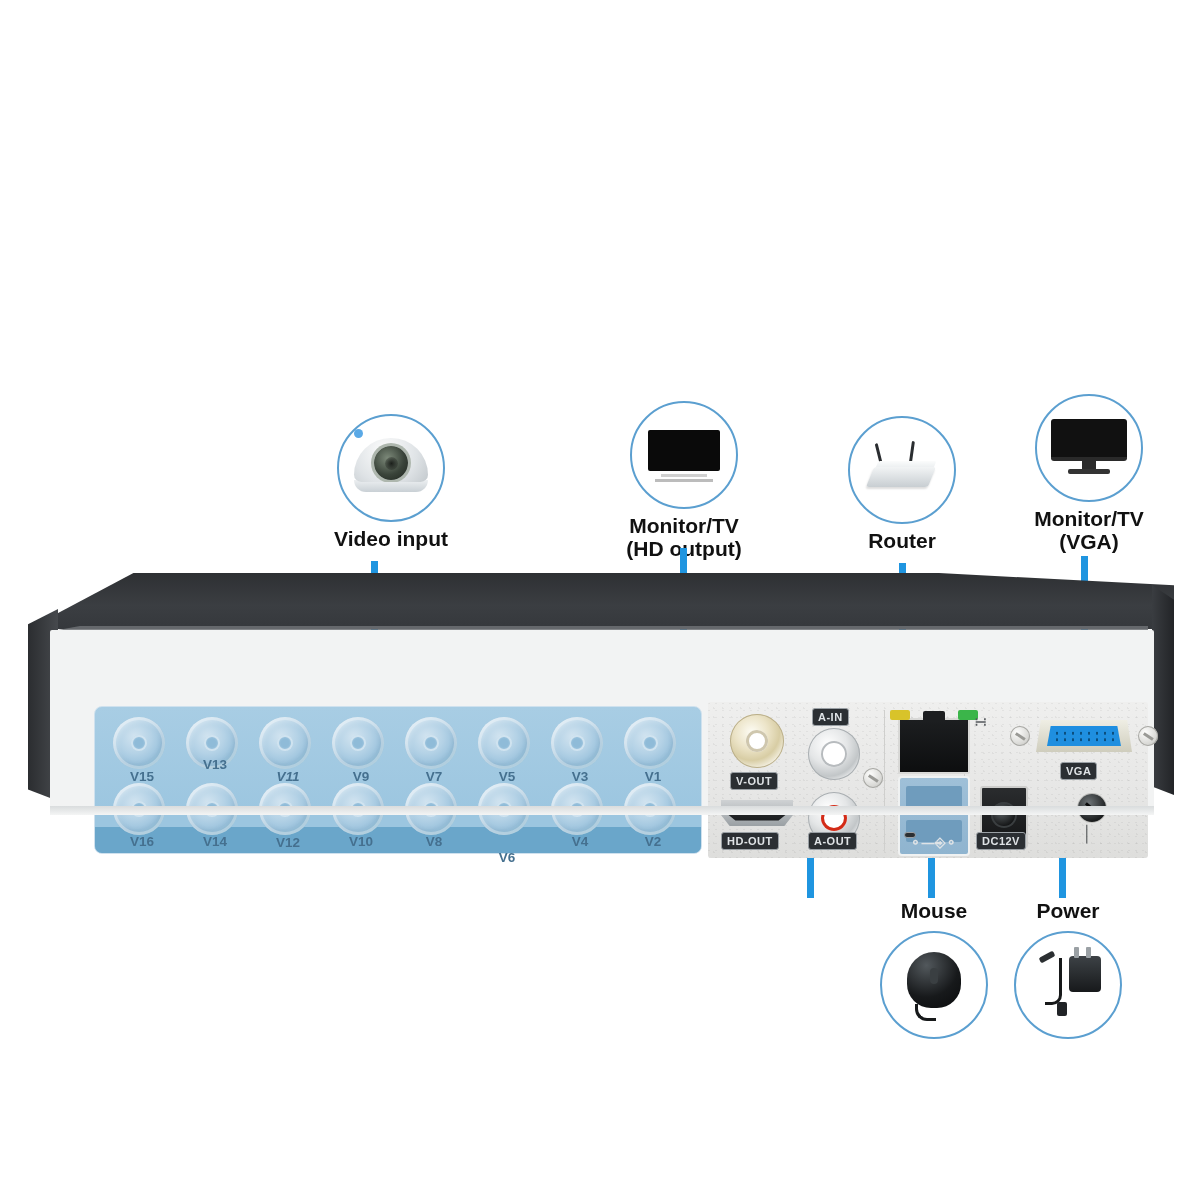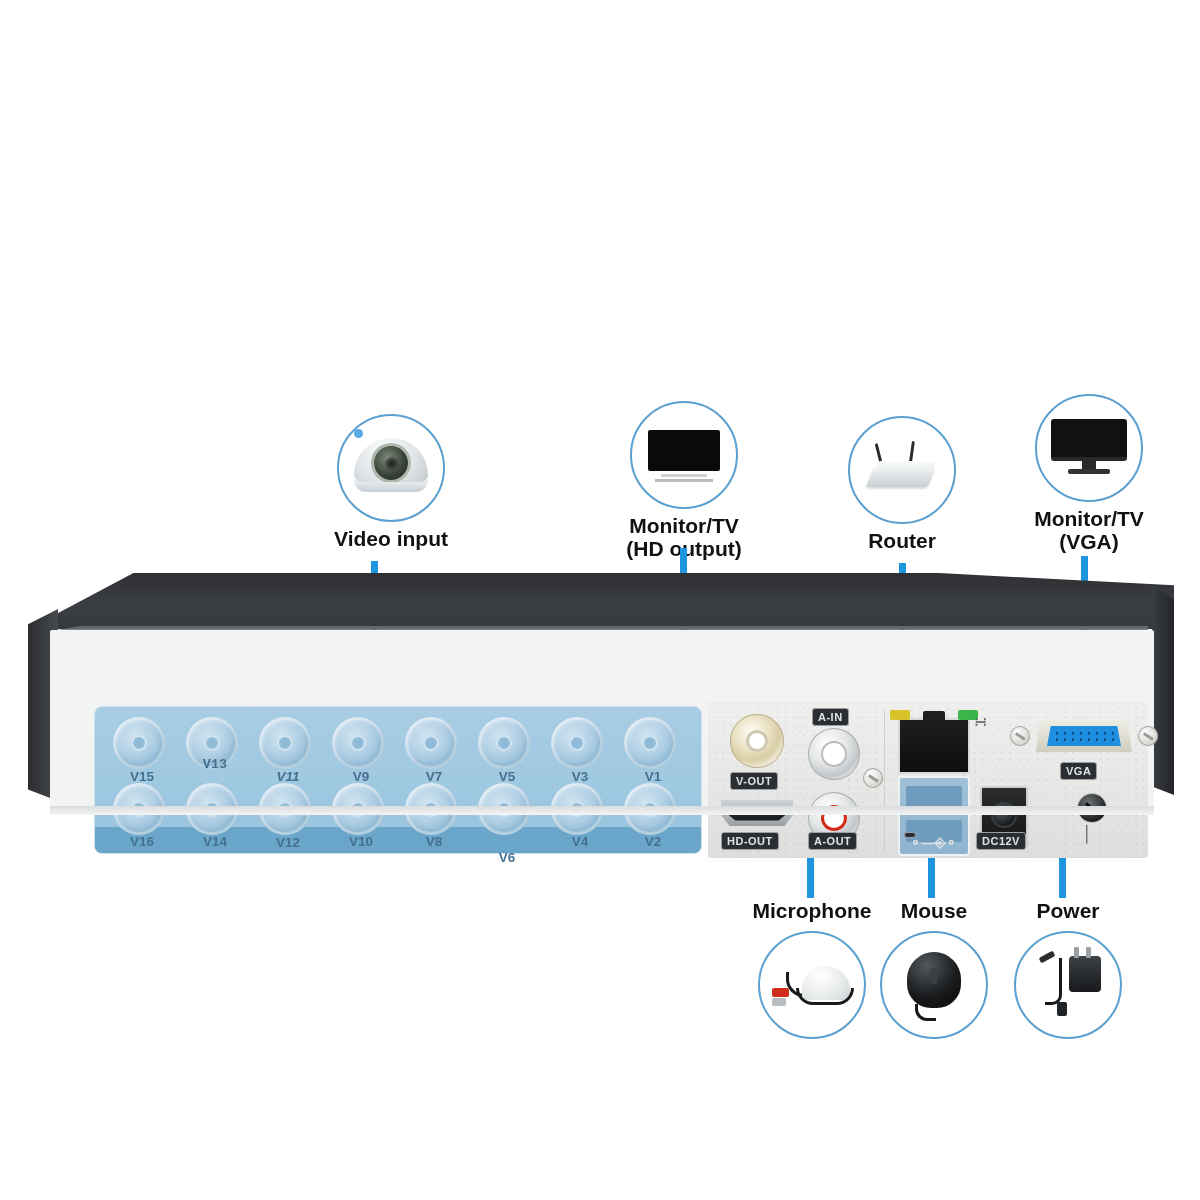--- a/index.html
+++ b/index.html
@@ -287,32 +287,20 @@
       <div class="ic mon">
         <div class="scr"></div>
           <div class="neck"></div>
           <div class="st"></div>
       </div>
     </div>
     <div class="cap">Monitor/TV</div>
     <div class="cap" style="margin-top:0;">(VGA)</div>
   </div>
 
-  <div class="callout" style="left:732px;top:900px;width:160px;">
-    <div class="cap" style="margin-top:0;margin-bottom:8px;">Microphone</div>
-    <div class="bubble">
-      <div class="ic mic">
-        <div class="wire"></div>
-          <div class="plugR"></div>
-          <div class="plugW"></div>
-        <div class="cap"></div>
-          <div class="base"></div>
-      </div>
-    </div>
-  </div>
 
   <div class="callout" style="left:872px;top:900px;width:124px;">
     <div class="cap" style="margin-top:0;margin-bottom:8px;">Mouse</div>
     <div class="bubble">
       <div class="ic mouse">
         <div class="b"></div>
           <div class="w"></div>
           <div class="tail"></div>
       </div>
     </div>
@@ -389,21 +377,21 @@
             <i></i>
           </div>
         <div class="bnc" style="left:456px;top:10px;">
             <i></i>
           </div>
         <div class="bnc" style="left:529px;top:10px;">
             <i></i>
           </div>
 
         <div class="vlab" style="left:21px;top:62px;">V15</div>
-        <div class="vlab" style="left:94px;top:50px;font-family:Liberation Mono, monospace;">V13</div>
+        <div class="vlab" style="left:94px;top:50px;">V13</div>
         <div class="vlab" style="left:167px;top:62px;font-style:italic;">V11</div>
         <div class="vlab" style="left:240px;top:62px;">V9</div>
         <div class="vlab" style="left:313px;top:62px;">V7</div>
         <div class="vlab" style="left:386px;top:62px;">V5</div>
         <div class="vlab" style="left:459px;top:62px;">V3</div>
         <div class="vlab" style="left:532px;top:62px;">V1</div>
 
         <div class="bnc" style="left:18px;top:76px;">
             <i></i>
           </div>

